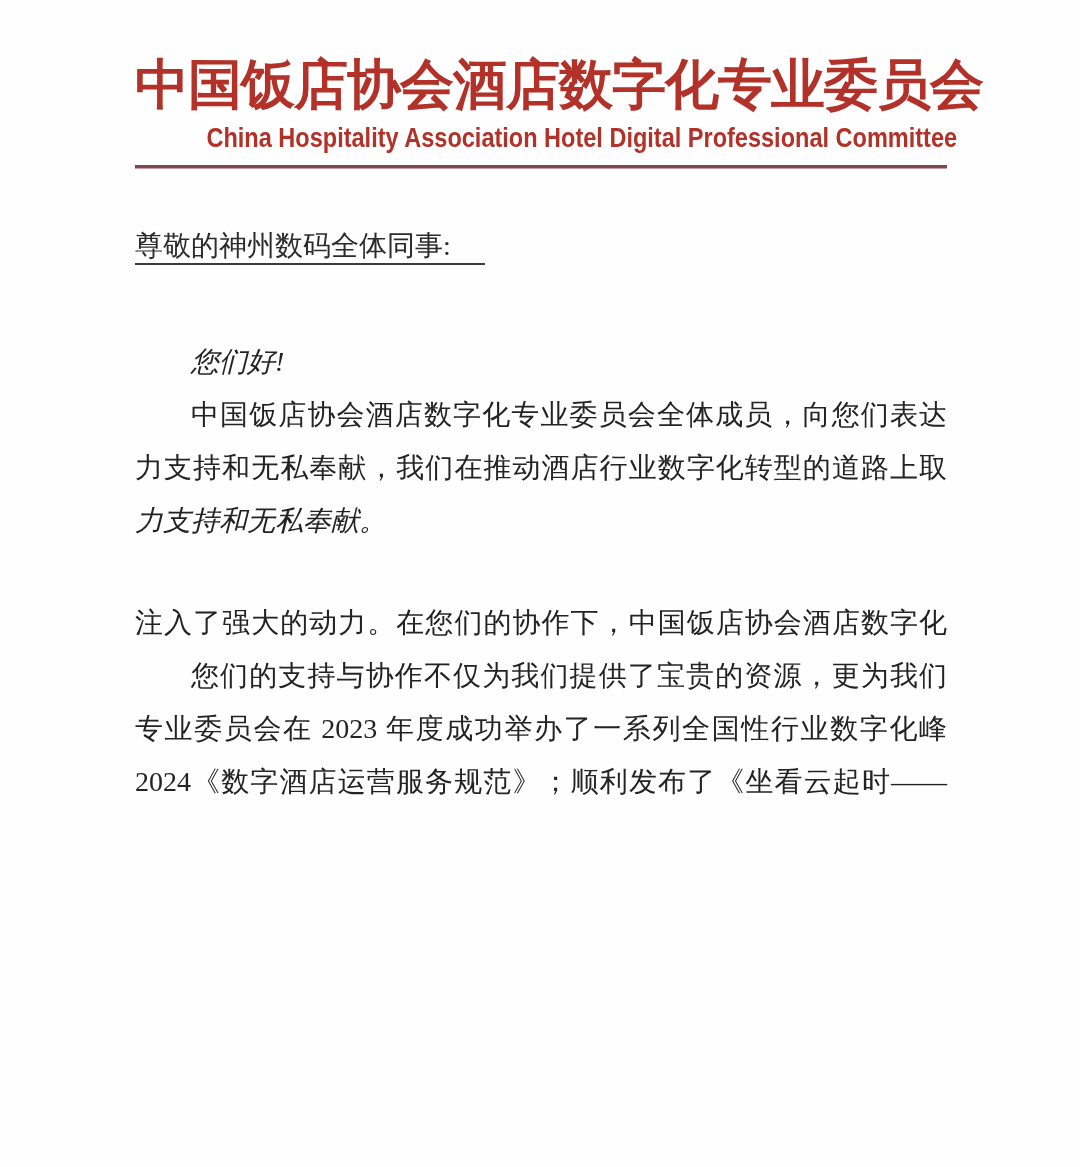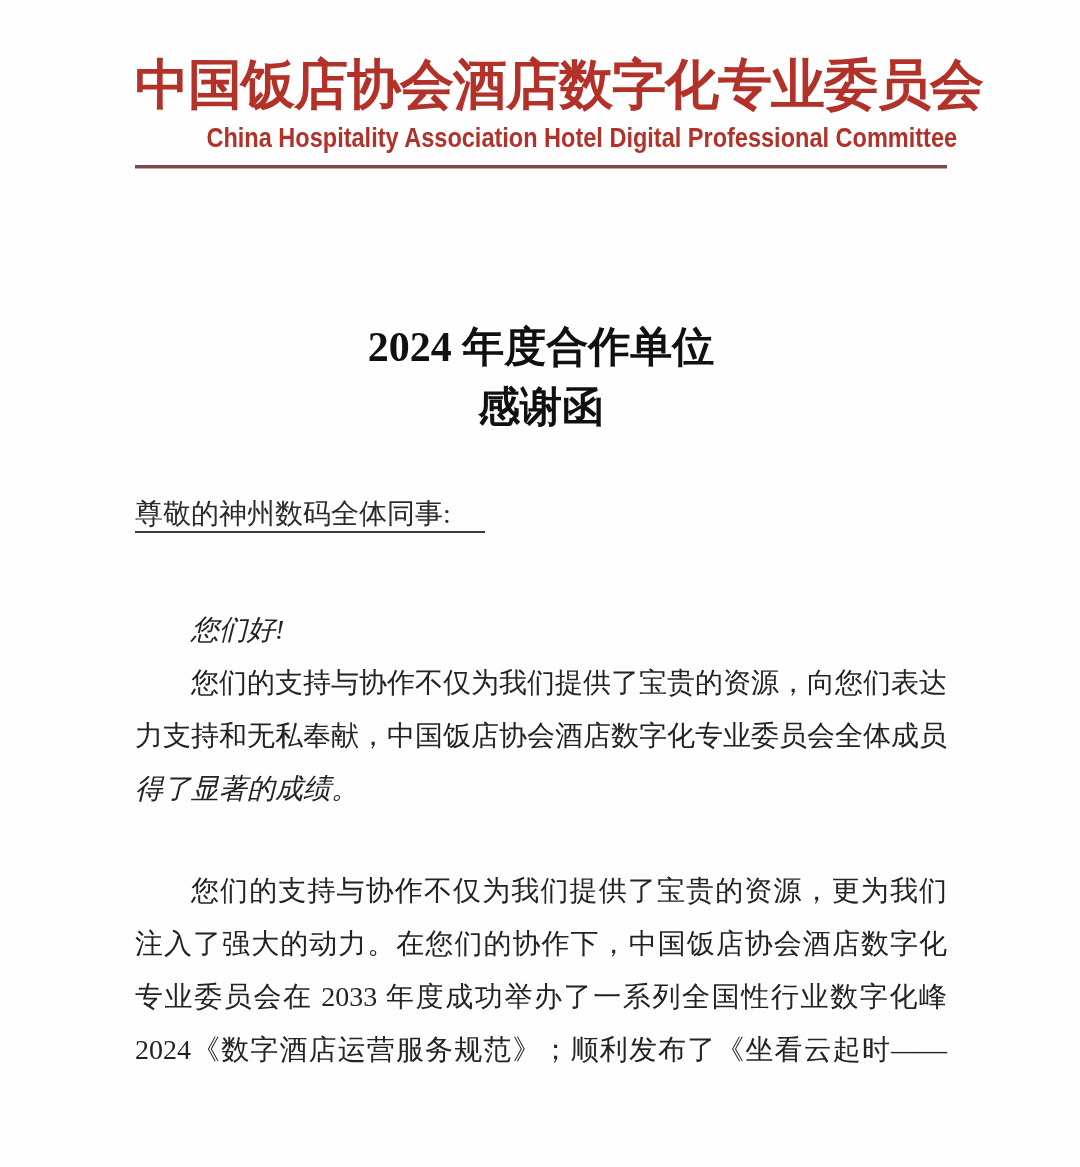--- a/index.html
+++ b/index.html
@@ -99,41 +99,37 @@
   <header>
     <div class="org-cn">中国饭店协会酒店数字化专业委员会</div>
     <div class="org-en">
       <span>China Hospitality Association Hotel Digital Professional Committee</span>
     </div>
     <div class="rule"></div>
   </header>
 
   <main>
 
-    <h1 class="title">
-      <div>2024 年度合作单位</div>
-      <div>感谢函</div>
-    </h1>
 
     <p class="salutation">
       <span class="u">尊敬的神州数码全体同事:</span>
     </p>
 
     <div class="body-text">
 
       <div class="line indent end">您们好!</div>
 
       <div class="para1">
-        <div class="line indent fill">您们的支持与协作不仅为我们提供了宝贵的资源，向您们表达</div>
-        <div class="line fill">力支持和无私奉献，中国饭店协会酒店数字化专业委员会全体成员</div>
-        <div class="line end">得了显著的成绩。</div>
+        <div class="line indent fill">中国饭店协会酒店数字化专业委员会全体成员，向您们表达</div>
+        <div class="line fill">力支持和无私奉献，我们在推动酒店行业数字化转型的道路上取</div>
+        <div class="line end">力支持和无私奉献。</div>
       </div>
 
       <div class="para2">
+        <div class="line fill">注入了强大的动力。在您们的协作下，中国饭店协会酒店数字化</div>
         <div class="line indent fill">您们的支持与协作不仅为我们提供了宝贵的资源，更为我们</div>
-        <div class="line fill">注入了强大的动力。在您们的协作下，中国饭店协会酒店数字化</div>
-        <div class="line fill">专业委员会在 2033 年度成功举办了一系列全国性行业数字化峰</div>
+        <div class="line fill">专业委员会在 2023 年度成功举办了一系列全国性行业数字化峰</div>
         <div class="line fill">2024《数字酒店运营服务规范》；顺利发布了《坐看云起时——</div>
       </div>
 
     </div>
   </main>
 </div>
 
 </body></html>

